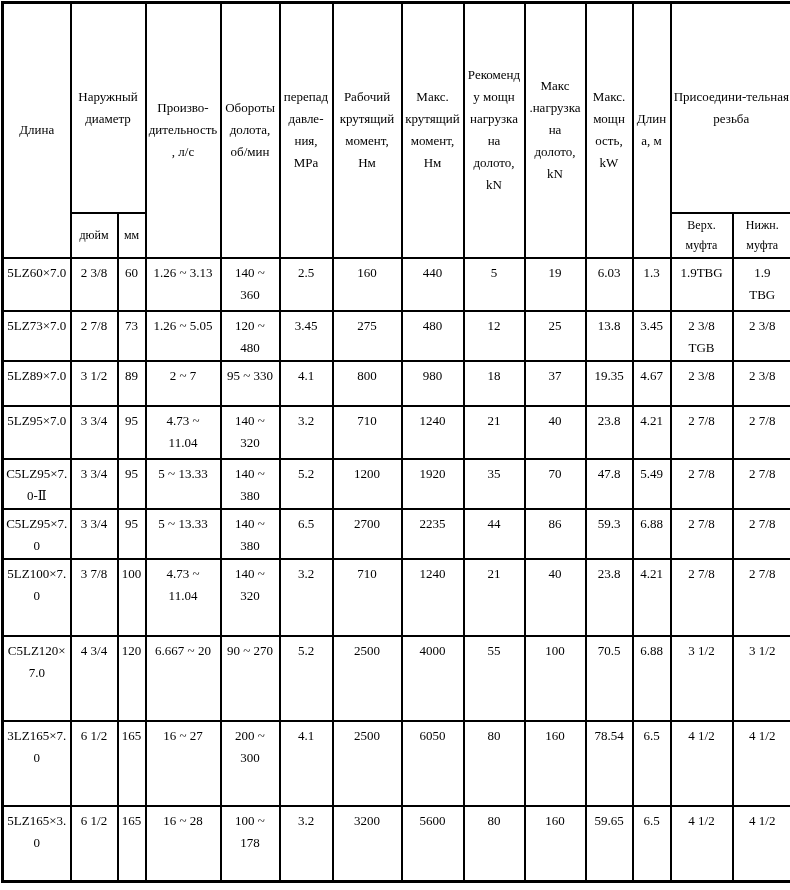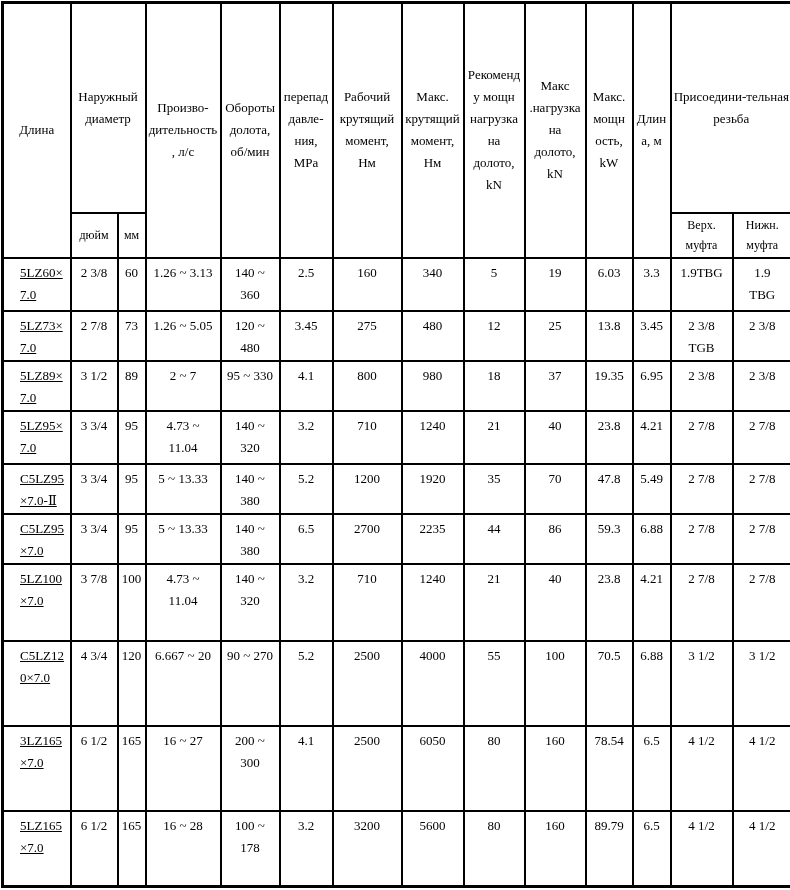--- a/index.html
+++ b/index.html
@@ -36,23 +36,22 @@
   }
   tr.hr1 { height: 210px; }
   tr.hr2 { height: 45px; }
   tr.hr2 th { font-size: 12px; }
   table.spec tbody td {
     vertical-align: top;
     padding-top: 3px;
     white-space: pre-line;
   }
   table.spec tbody td.model {
-    text-align: left;
-    padding-left: 16px;
-    text-decoration: underline;
+    text-align: center;
+    padding-left: 2px;
   }
 </style>
 </head>
 <body>
 
 <table class="spec">
   <colgroup>
     <col style="width:68px">
     <col style="width:47px">
     <col style="width:28px">
@@ -93,25 +92,25 @@
   <tbody>
       <tr style="height: 53px;">
         <td class="model">5LZ60×7.0</td>
         <td>2 3/8</td>
         <td>60</td>
         <td>1.26 ~ 3.13</td>
         <td>140 ~
 360</td>
         <td>2.5</td>
         <td>160</td>
-        <td>340</td>
+        <td>440</td>
         <td>5</td>
         <td>19</td>
         <td>6.03</td>
-        <td>3.3</td>
+        <td>1.3</td>
         <td>1.9TBG</td>
         <td>1.9
 TBG</td>
       </tr>
       <tr style="height: 50px;">
         <td class="model">5LZ73×7.0</td>
         <td>2 7/8</td>
         <td>73</td>
         <td>1.26 ~ 5.05</td>
         <td>120 ~
@@ -132,21 +131,21 @@
         <td>3 1/2</td>
         <td>89</td>
         <td>2 ~ 7</td>
         <td>95 ~ 330</td>
         <td>4.1</td>
         <td>800</td>
         <td>980</td>
         <td>18</td>
         <td>37</td>
         <td>19.35</td>
-        <td>6.95</td>
+        <td>4.67</td>
         <td>2 3/8</td>
         <td>2 3/8</td>
       </tr>
       <tr style="height: 53px;">
         <td class="model">5LZ95×7.0</td>
         <td>3 3/4</td>
         <td>95</td>
         <td>4.73 ~
 11.04</td>
         <td>140 ~
@@ -240,30 +239,30 @@
         <td>2500</td>
         <td>6050</td>
         <td>80</td>
         <td>160</td>
         <td>78.54</td>
         <td>6.5</td>
         <td>4 1/2</td>
         <td>4 1/2</td>
       </tr>
       <tr style="height: 75px;">
-        <td class="model">5LZ165×7.0</td>
+        <td class="model">5LZ165×3.0</td>
         <td>6 1/2</td>
         <td>165</td>
         <td>16 ~ 28</td>
         <td>100 ~
 178</td>
         <td>3.2</td>
         <td>3200</td>
         <td>5600</td>
         <td>80</td>
         <td>160</td>
-        <td>89.79</td>
+        <td>59.65</td>
         <td>6.5</td>
         <td>4 1/2</td>
         <td>4 1/2</td>
       </tr>
     </tbody>
 </table>
 
 </body></html>

